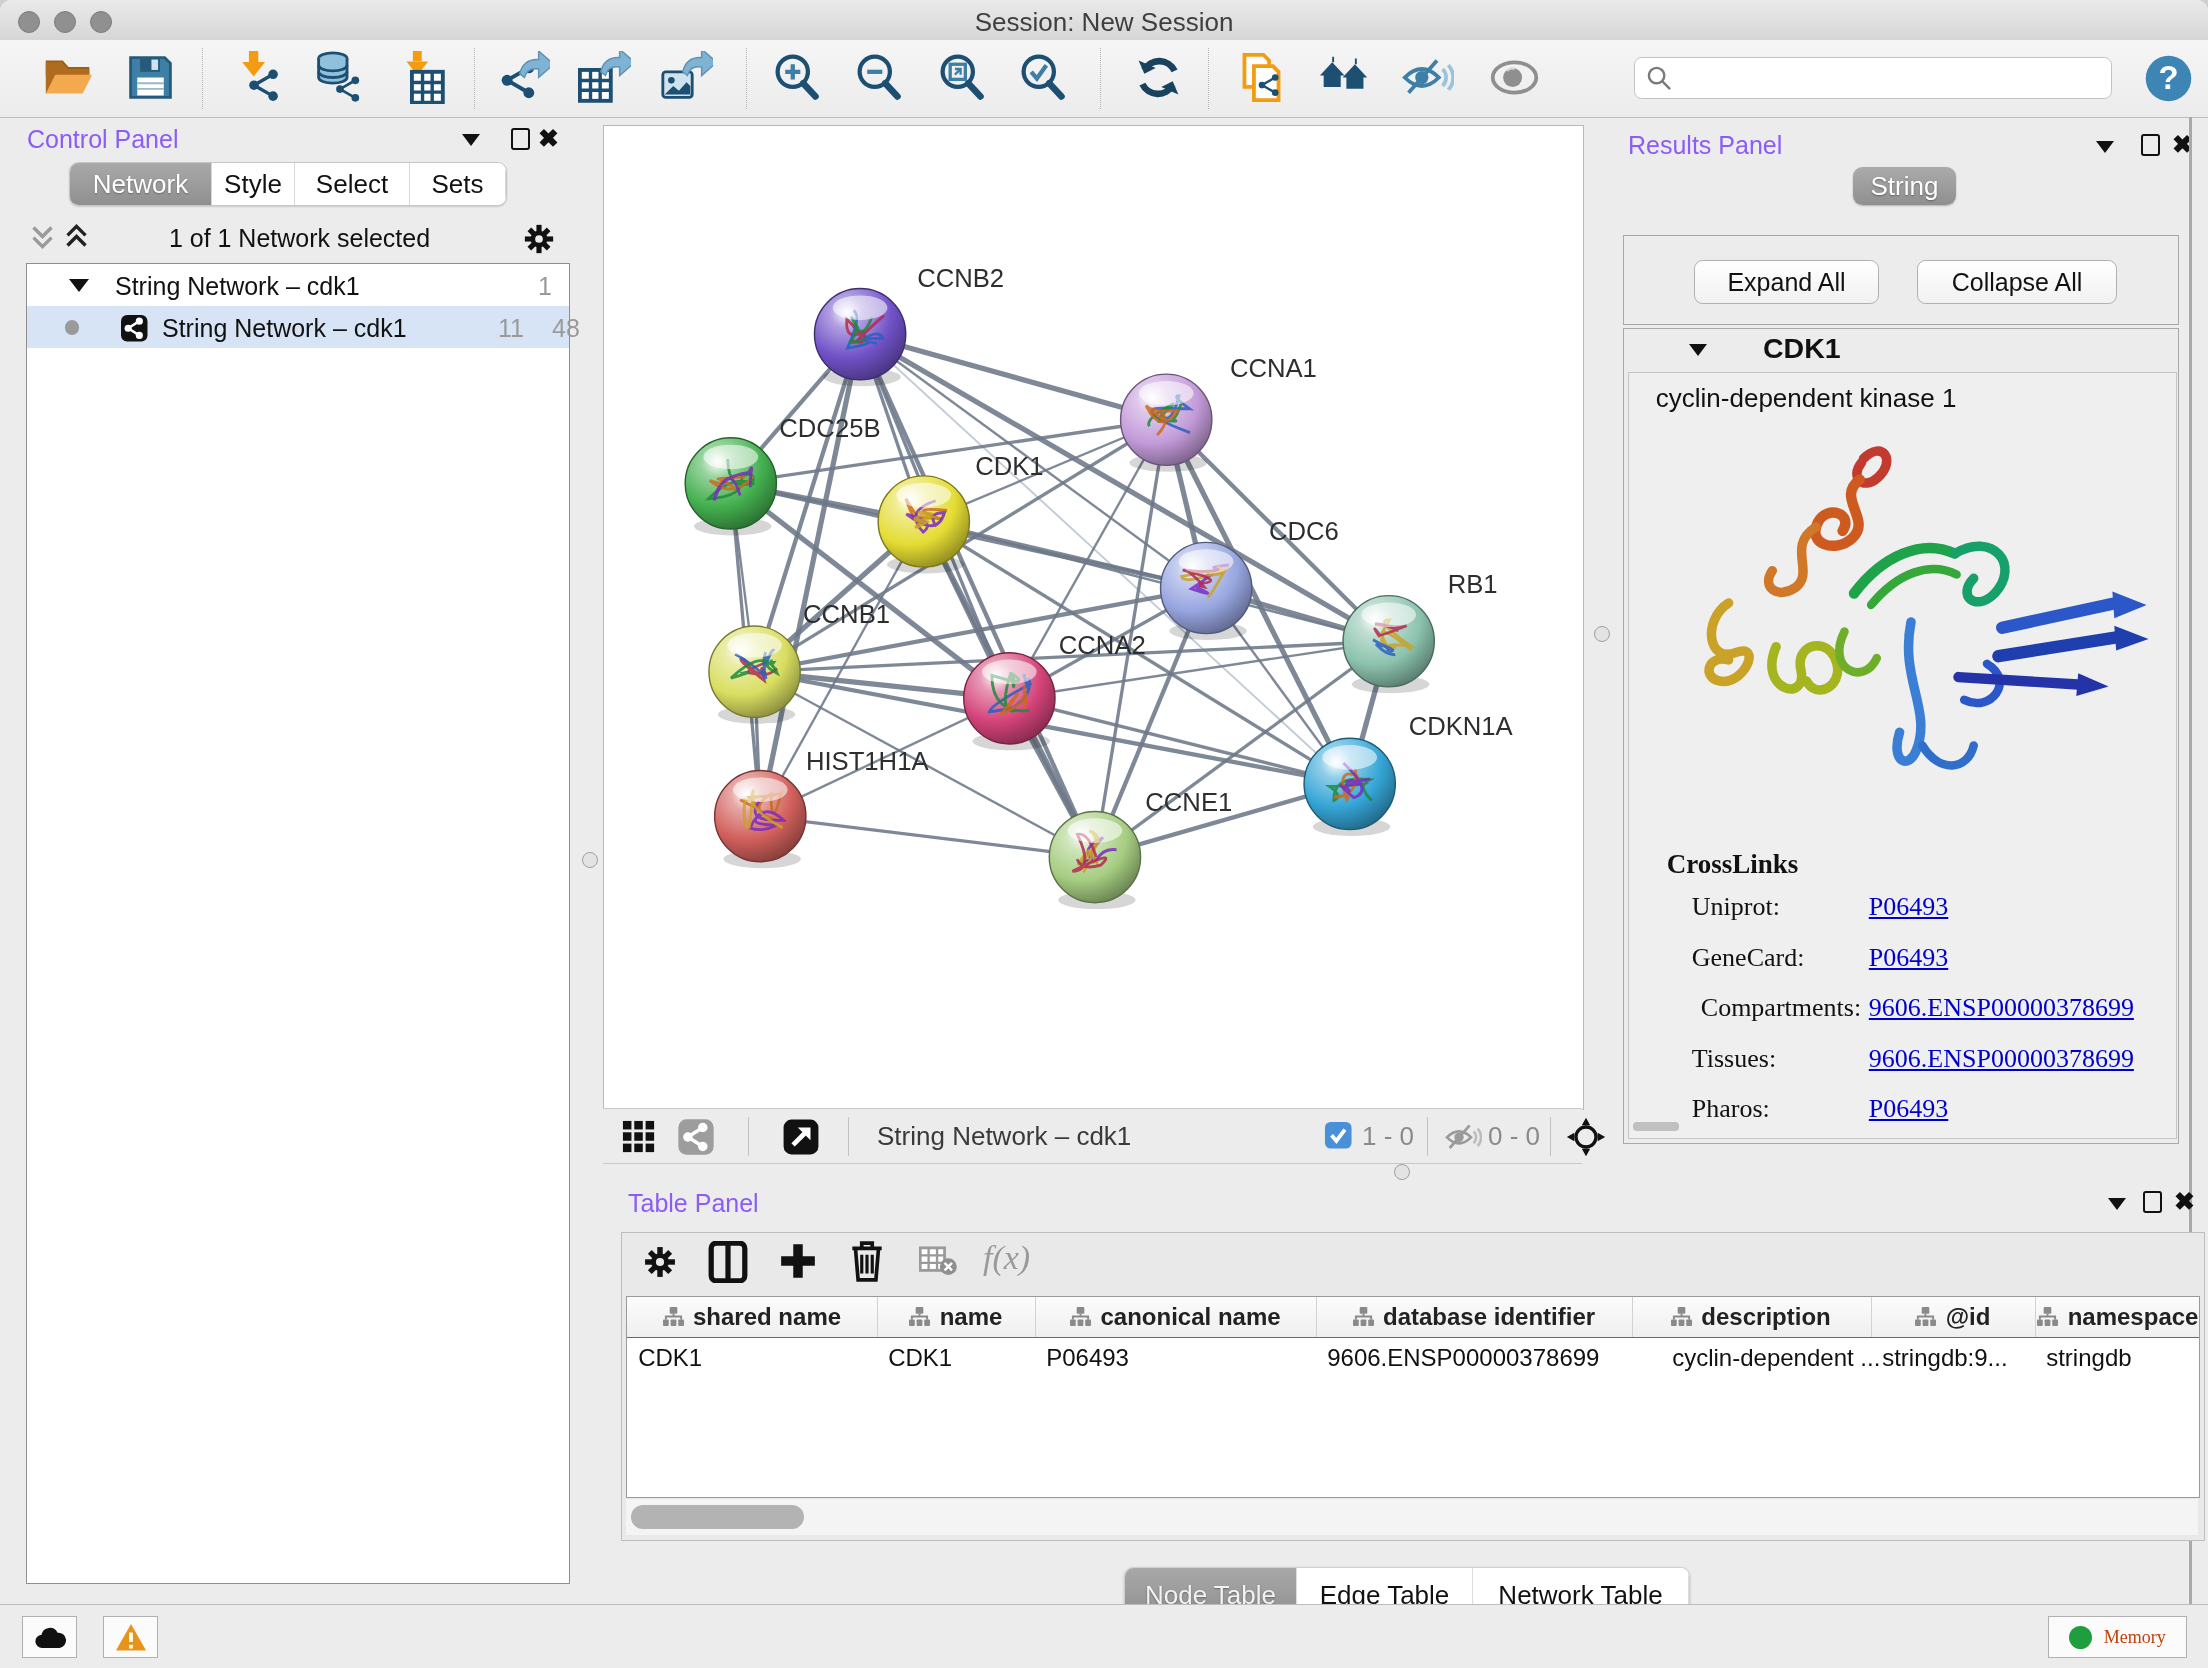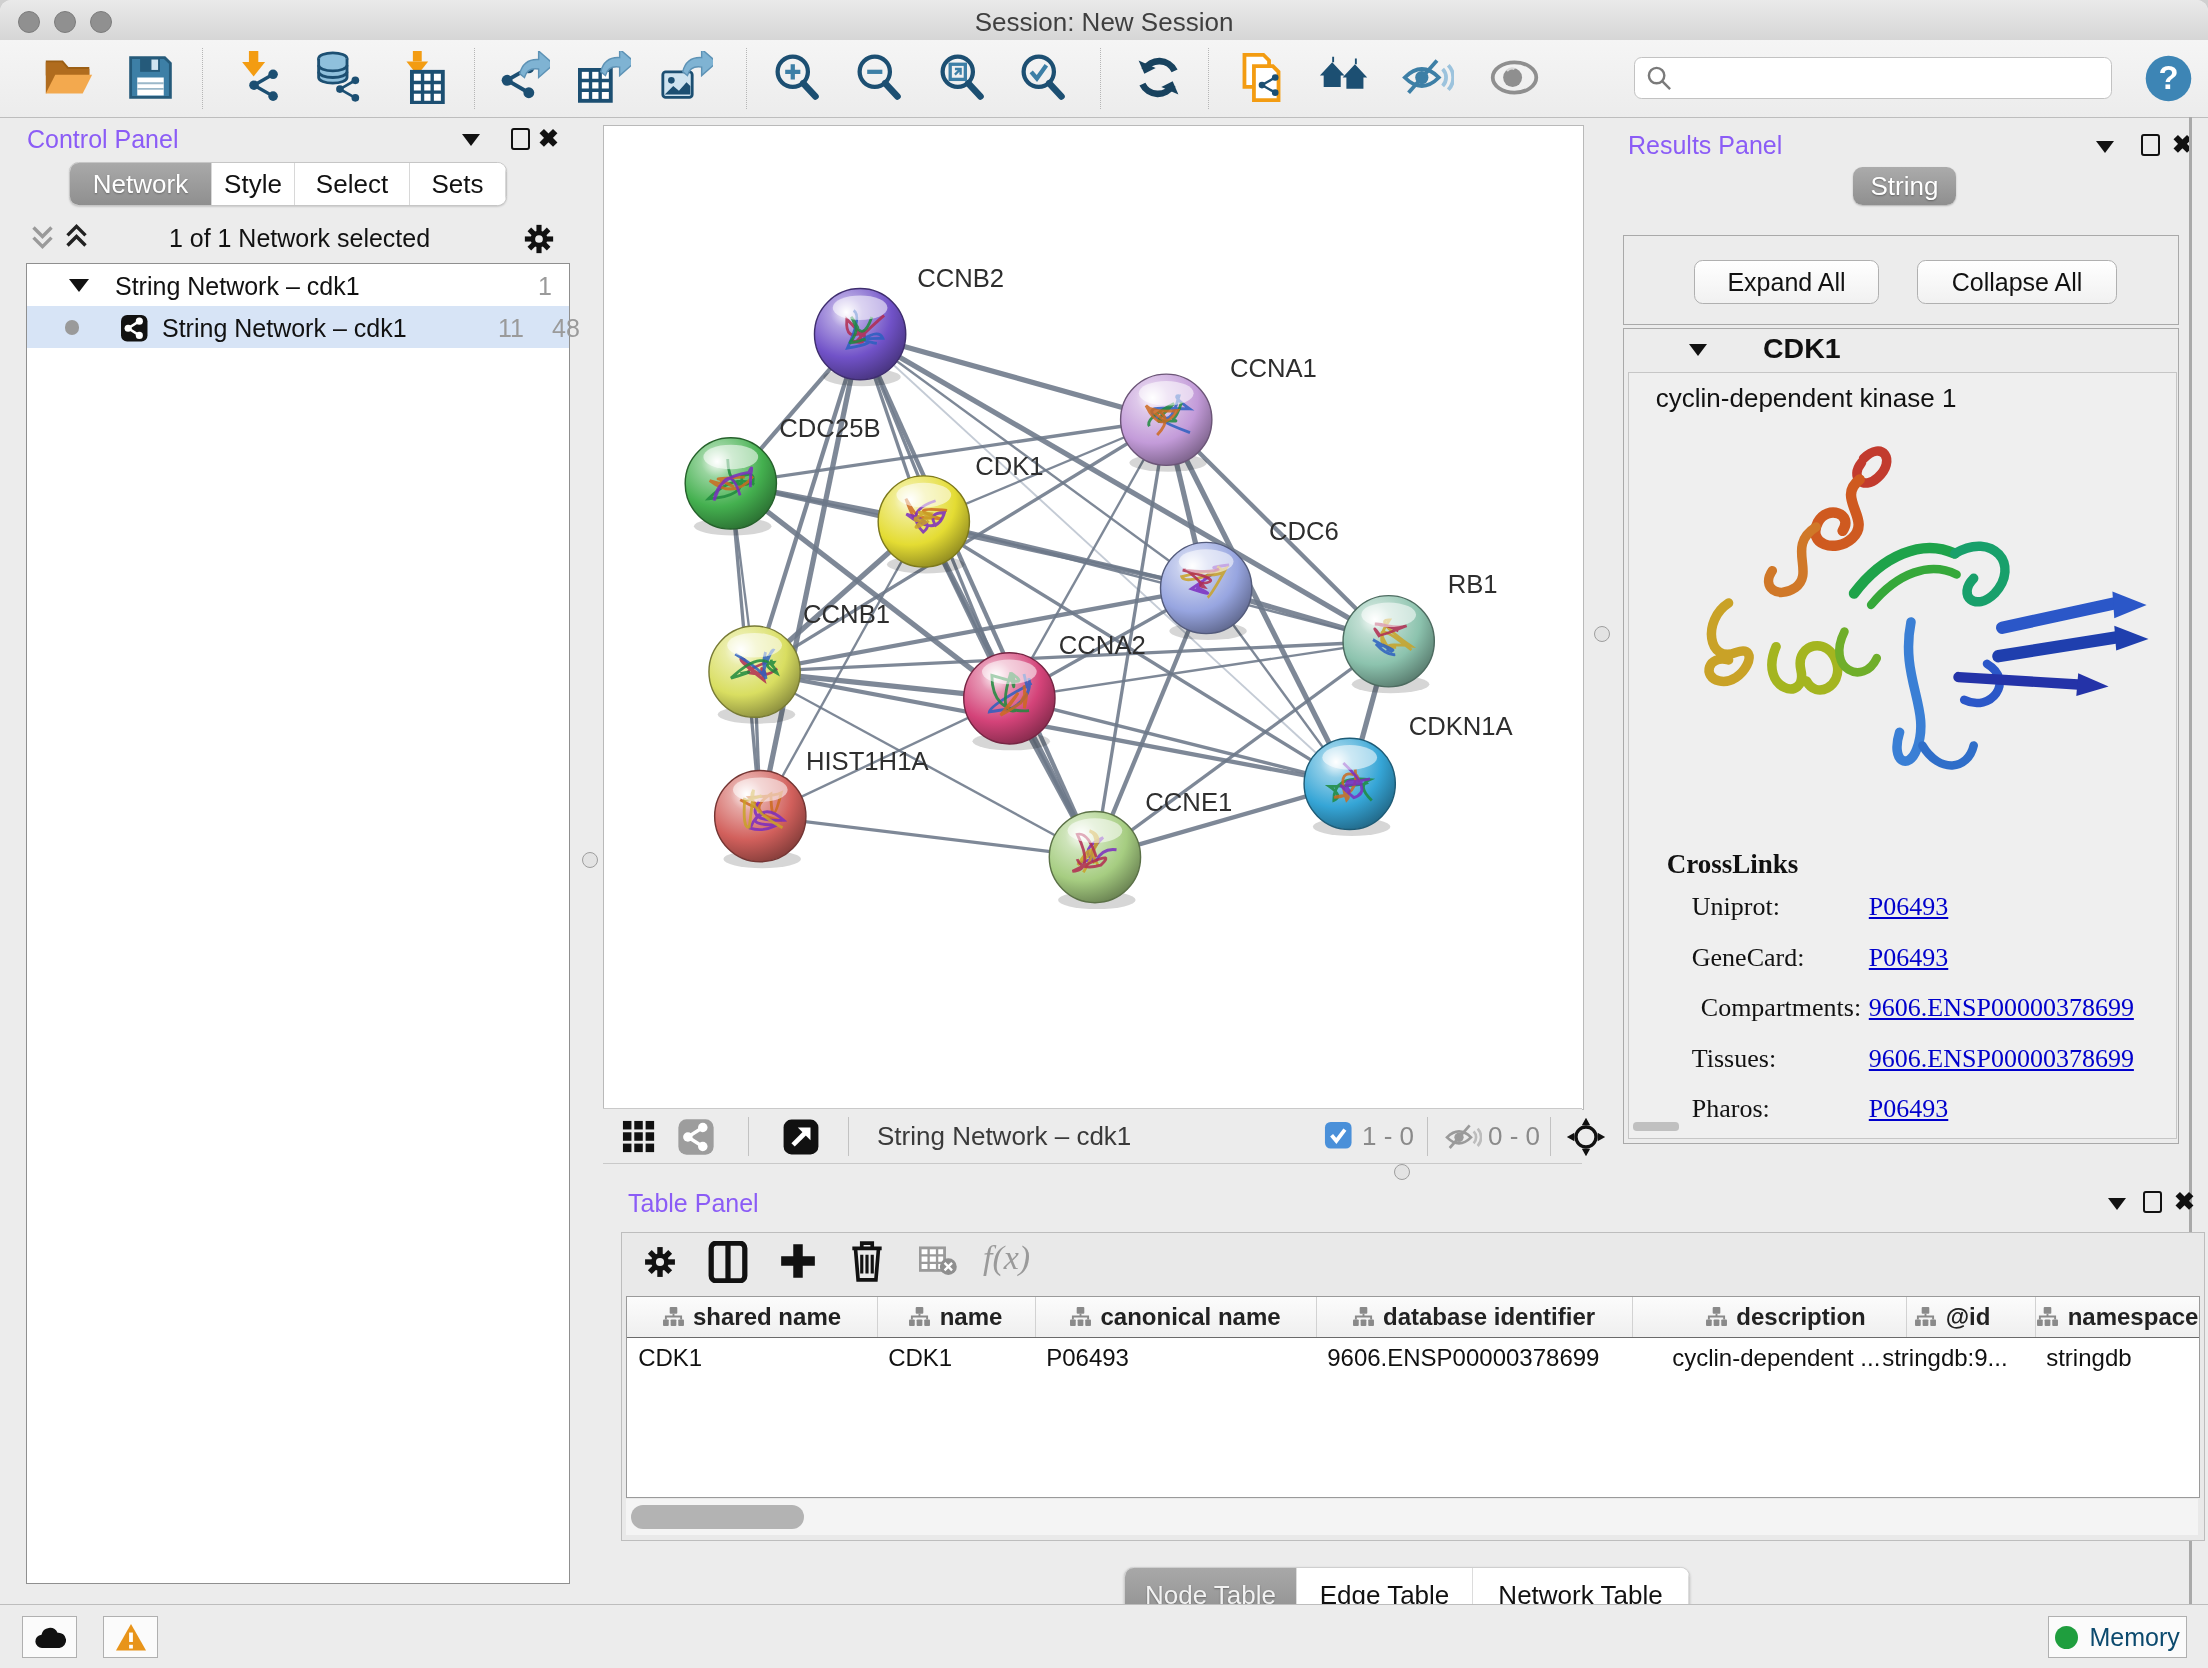--- a/index.html
+++ b/index.html
@@ -96,21 +96,21 @@
     border:1px solid #cfcfcf;border-radius:9.5px;overflow:hidden;box-shadow:0 1px 2.9px rgba(0,0,0,.2);}
   .tp-tab{height:55px;display:flex;align-items:center;justify-content:center;
     font-size:26px;color:#111;background:#fff;border-right:1px solid #dcdcdc;cursor:pointer;}
   .tp-tab.sel{background:linear-gradient(#a8a8a8,#8e8e8e);color:#f2f2f2;text-shadow:0 1px 1.9px rgba(0,0,0,.35);}
 
   
   .statusbar{left:0;top:1604px;width:2208px;height:65px;background:#ececec;border-top:1px solid #bdbdbd;}
   .sb-btn{position:absolute;top:11.4px;height:40px;background:#fbfbfb;border:1.9px solid #b0b0b0;
     display:flex;align-items:center;justify-content:center;cursor:pointer;}
   .mem-dot{width:23px;height:23px;border-radius:50%;background:#1f9e3e;margin-right:11.4px;}
-  .mem-label{font-size:25px;color:#0c4a6e;}
+  .mem-label{font-size:18px;color:#c2410c;font-family:Liberation Serif, serif;}
 </style>
 </head>
 <body>
 
 <div class="win">
 
   <div class="abs titlebar">
     <span class="tlight" style="left:18px"></span>
     <span class="tlight" style="left:54px"></span>
     <span class="tlight" style="left:90px"></span>
@@ -807,21 +807,21 @@
               <g fill="#8a8a8a">
                 <rect x="7" y="0" width="8" height="7" rx="1"></rect>
                 <rect x="0" y="13" width="6" height="7" rx="1"></rect>
                 <rect x="8" y="13" width="6" height="7" rx="1"></rect>
                 <rect x="16" y="13" width="6" height="7" rx="1"></rect>
               </g>
               <path d="M11 7 v3 M3 13 v-3 h16 v3" stroke="#8a8a8a" stroke-width="2" fill="none"></path>
             </svg>
             <span>database identifier</span>
           </div>
-          <div class="tp-hcell" style="left: 1039px; width: 240px;">
+          <div class="tp-hcell" style="left: 1004px; width: 240px;">
             <svg width="21" height="20" viewBox="0 0 22 21">
               <g fill="#8a8a8a">
                 <rect x="7" y="0" width="8" height="7" rx="1"></rect>
                 <rect x="0" y="13" width="6" height="7" rx="1"></rect>
                 <rect x="8" y="13" width="6" height="7" rx="1"></rect>
                 <rect x="16" y="13" width="6" height="7" rx="1"></rect>
               </g>
               <path d="M11 7 v3 M3 13 v-3 h16 v3" stroke="#8a8a8a" stroke-width="2" fill="none"></path>
             </svg>
             <span>description</span>

